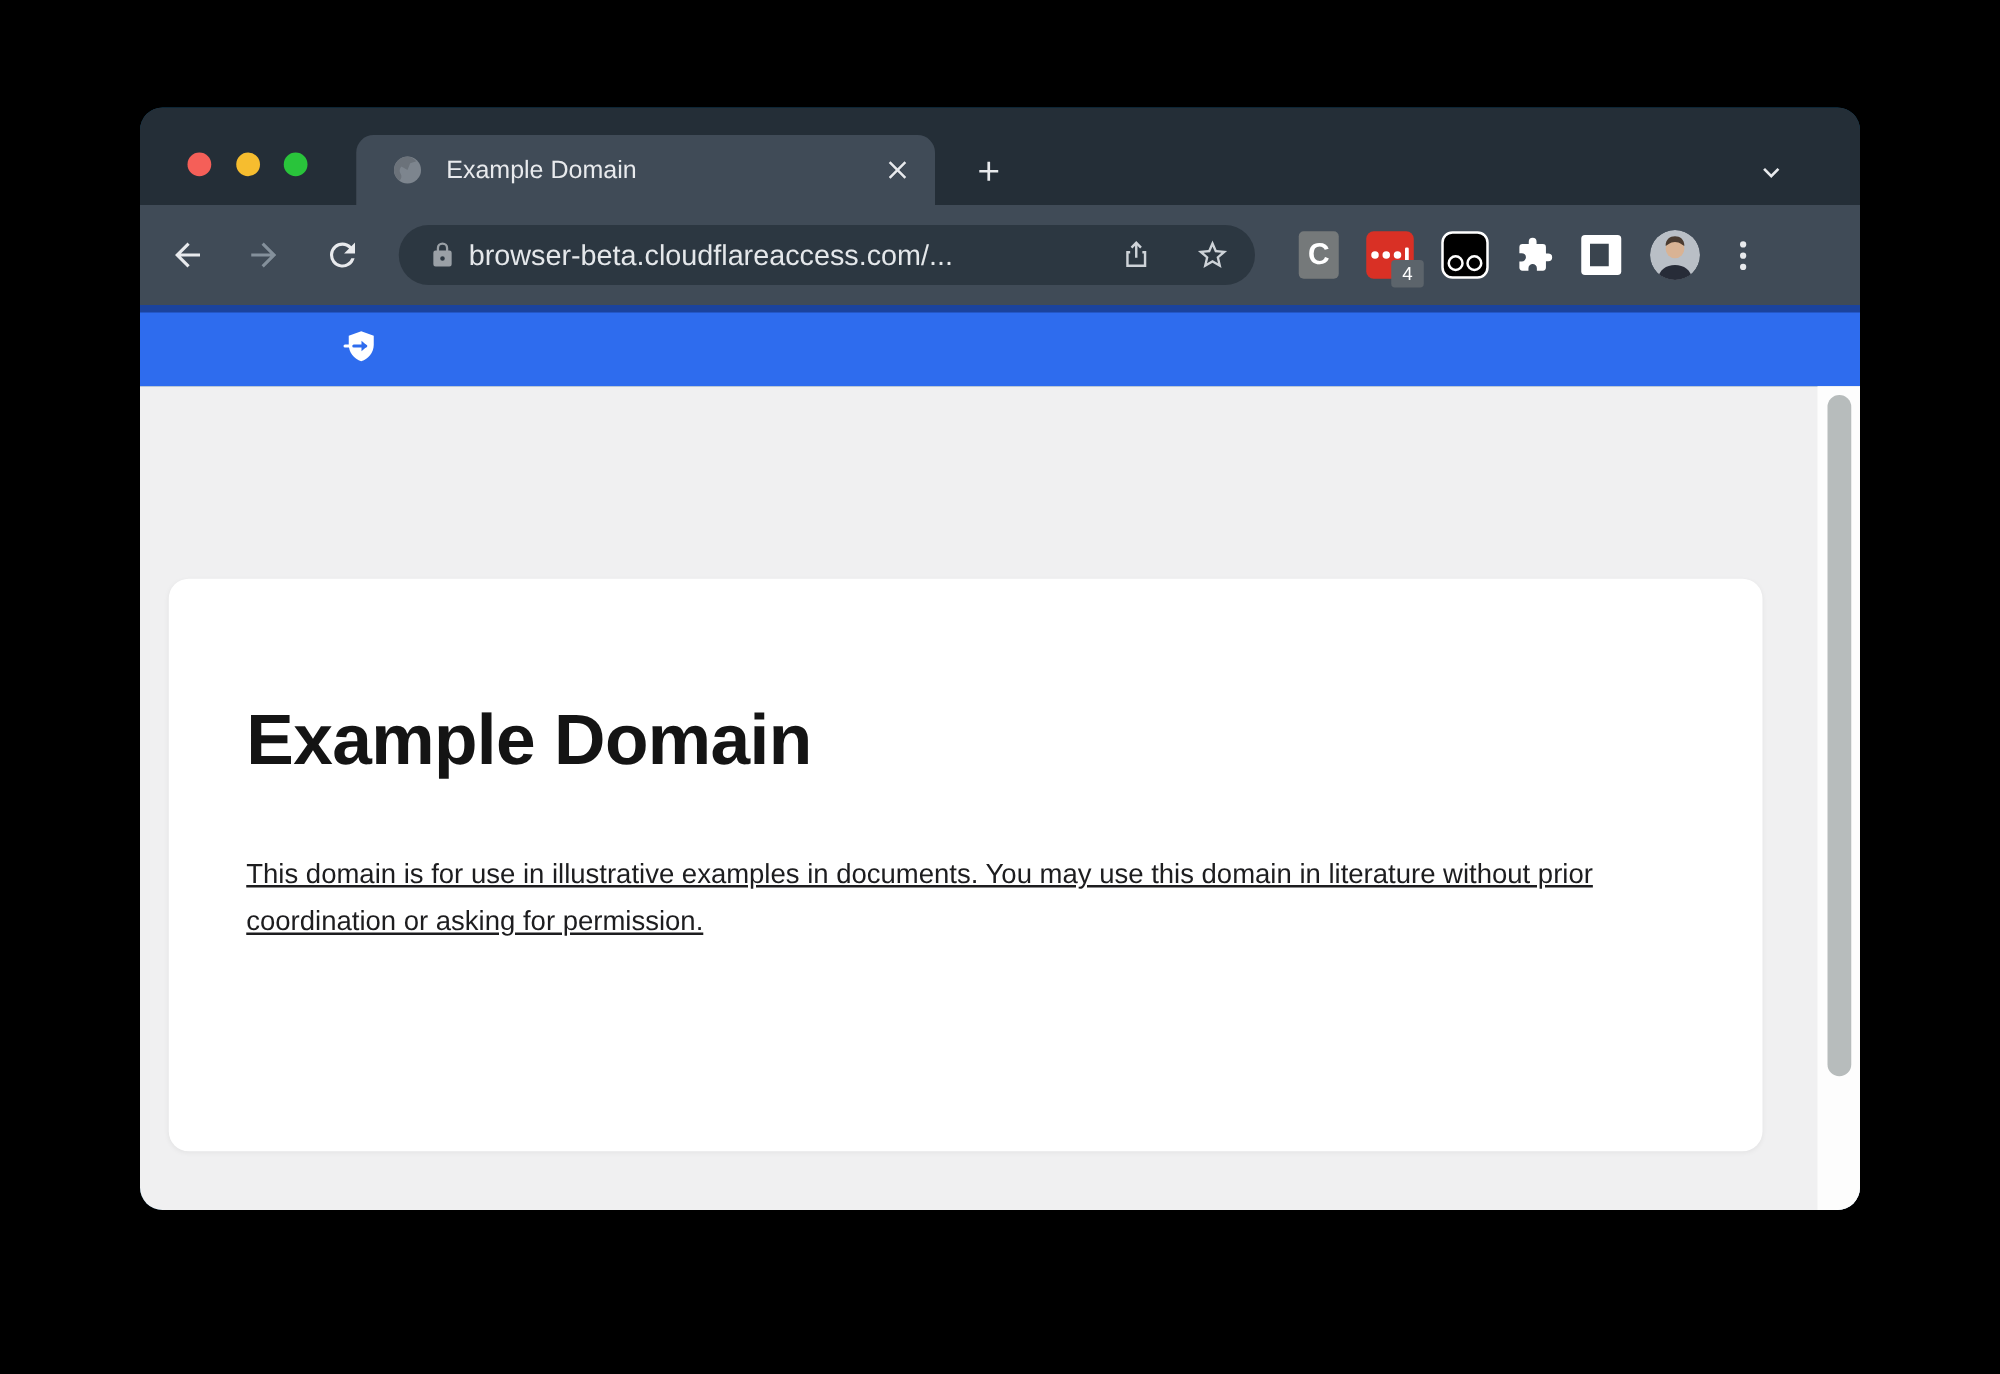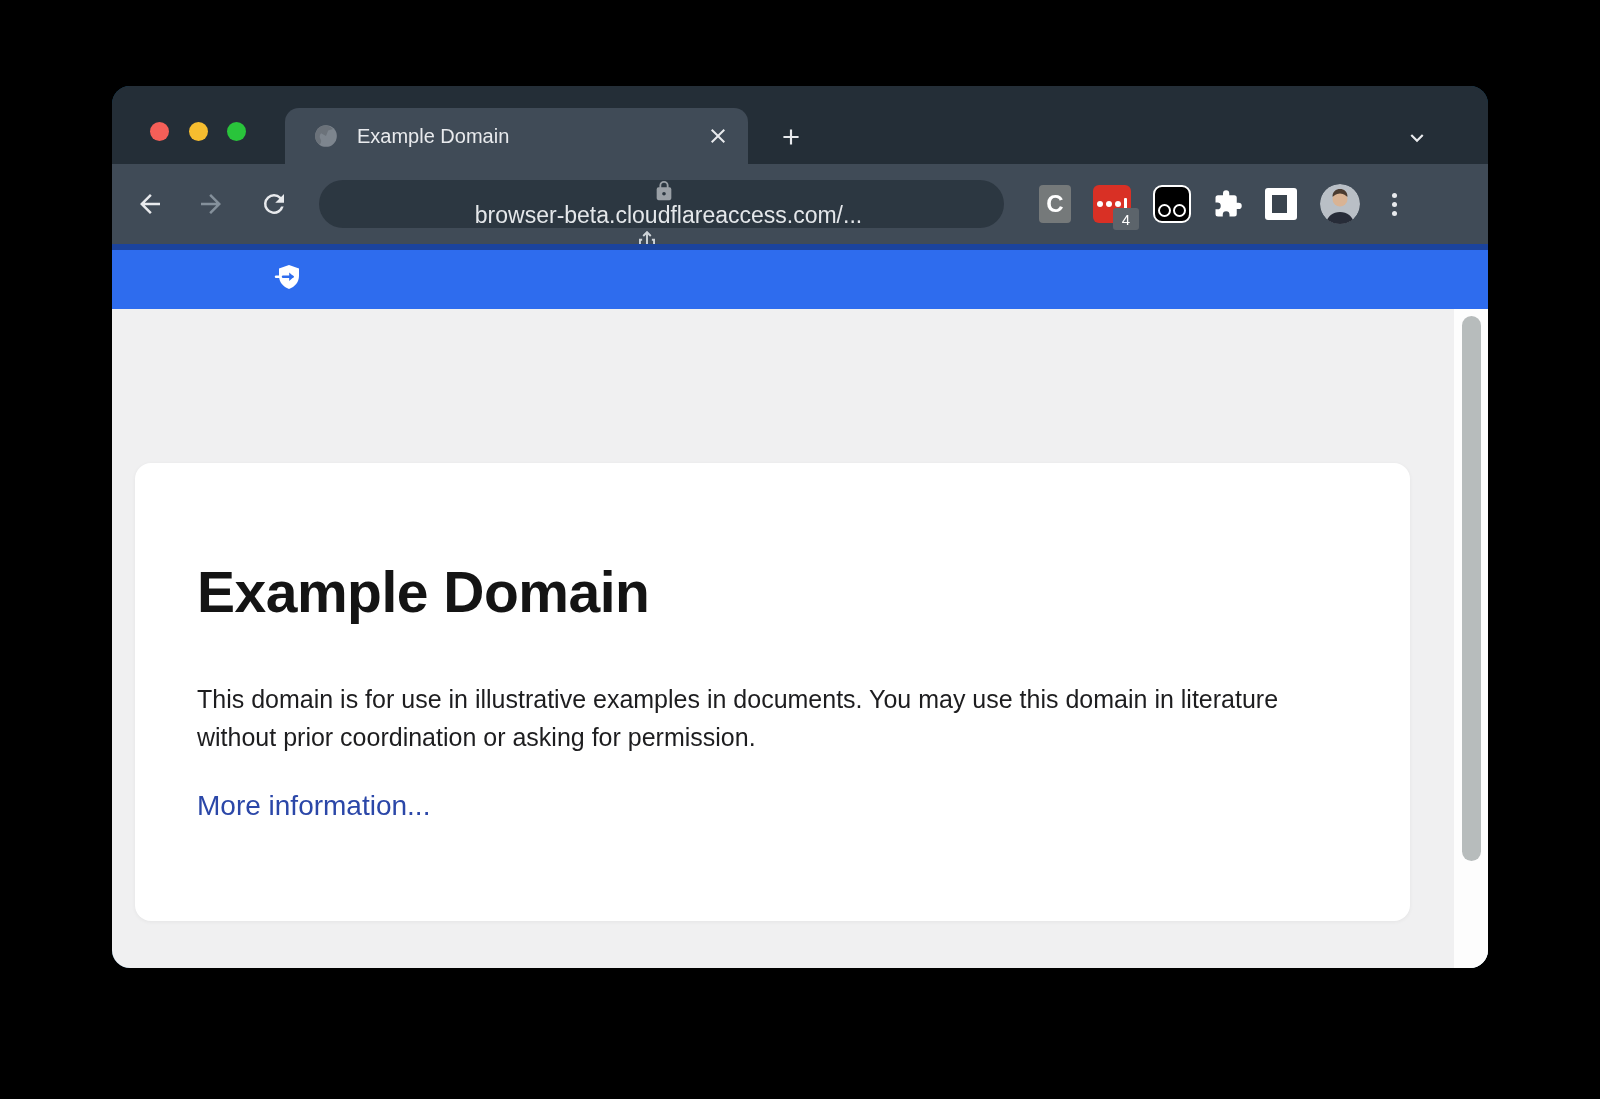--- a/index.html
+++ b/index.html
@@ -33,21 +33,21 @@
   
   .toolbar { position: relative; height: 80px; background: #404b57; flex: none; display: flex; align-items: center; }
   .nav-btn { width: 30px; height: 30px; flex: none; }
   .nav-back { margin-left: 23px; }
   .nav-fwd { margin-left: 31px; }
   .nav-reload { margin-left: 33px; }
 
   .omnibox {
     position: relative; margin-left: 30px; width: 685px; height: 48px;
     background: #2c3741; border-radius: 24px;
-    display: flex; align-items: center; padding: 0 20px 0 24px; flex-direction: column;
+    display: flex; align-items: center; padding: 0 20px 0 24px;
   }
   .omnibox .lock { width: 22px; height: 22px; flex: none; }
   .omnibox .url { color: #e4e7ea; font-size: 23px; margin-left: 10px; white-space: nowrap; flex: 1; }
   .omnibox .share { width: 26px; height: 26px; flex: none; margin-right: 34px; }
   .omnibox .star { width: 28px; height: 28px; flex: none; }
 
   .ext-row { display: flex; align-items: center; margin-left: 24px; }
   .ext { position: relative; margin: 0 11px; display: flex; align-items: center; justify-content: center; }
 
   .ext-c { width: 32px; height: 38px; background: #75797a; border-radius: 4px; color: #fff;
@@ -85,21 +85,21 @@
 
   
   .content { position: relative; flex: 1; background: #f0f0f1; }
   .scroll-track { position: absolute; right: 0; top: 0; bottom: 0; width: 34px; background: #fdfdfd; }
   .scroll-thumb { position: absolute; right: 7px; top: 7px; width: 19px; height: 545px;
                   background: #b7bcbc; border-radius: 10px; }
   .card { position: absolute; left: 23px; top: 154px; width: 1275px; height: 458px;
           background: #fff; border-radius: 16px; box-shadow: 0 1px 4px rgba(0,0,0,0.05);
           padding: 96px 0 0 62px; }
   .card h1 { font-size: 57px; font-weight: 700; color: #141414; letter-spacing: -0.5px; }
-  .card p { margin-top: 55px; font-size: 25px; line-height: 38px; color: #1d1d1f; max-width: 1155px; }
+  .card p { margin-top: 55px; font-size: 22px; line-height: 38px; color: #1d1d1f; max-width: 1155px; text-decoration: underline; }
   .card a { display: inline-block; margin-top: 34px; font-size: 28px; color: #2b47a8; text-decoration: none; cursor: pointer; }
 
   svg { display: block; }
 </style>
 </head>
 <body>
 
 <div class="window">
 
   <div class="tabstrip">
@@ -238,17 +238,16 @@
   </div>
 
   <div class="content">
     <div class="scroll-track">
       <div class="scroll-thumb"></div>
     </div>
 
     <div class="card">
       <h1>Example Domain</h1>
       <p>This domain is for use in illustrative examples in documents. You may use this domain in literature without prior coordination or asking for permission.</p>
-      <a>More information...</a>
     </div>
   </div>
 
 </div>
 
 </body></html>

